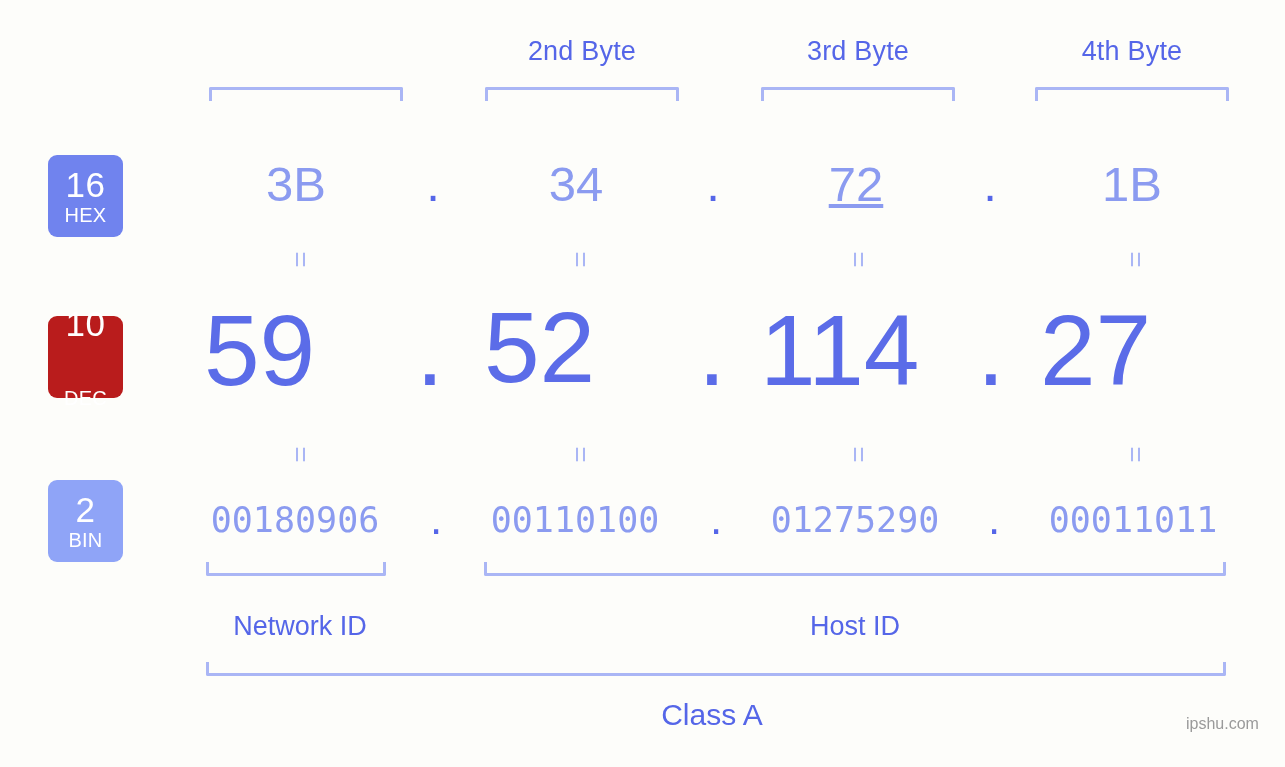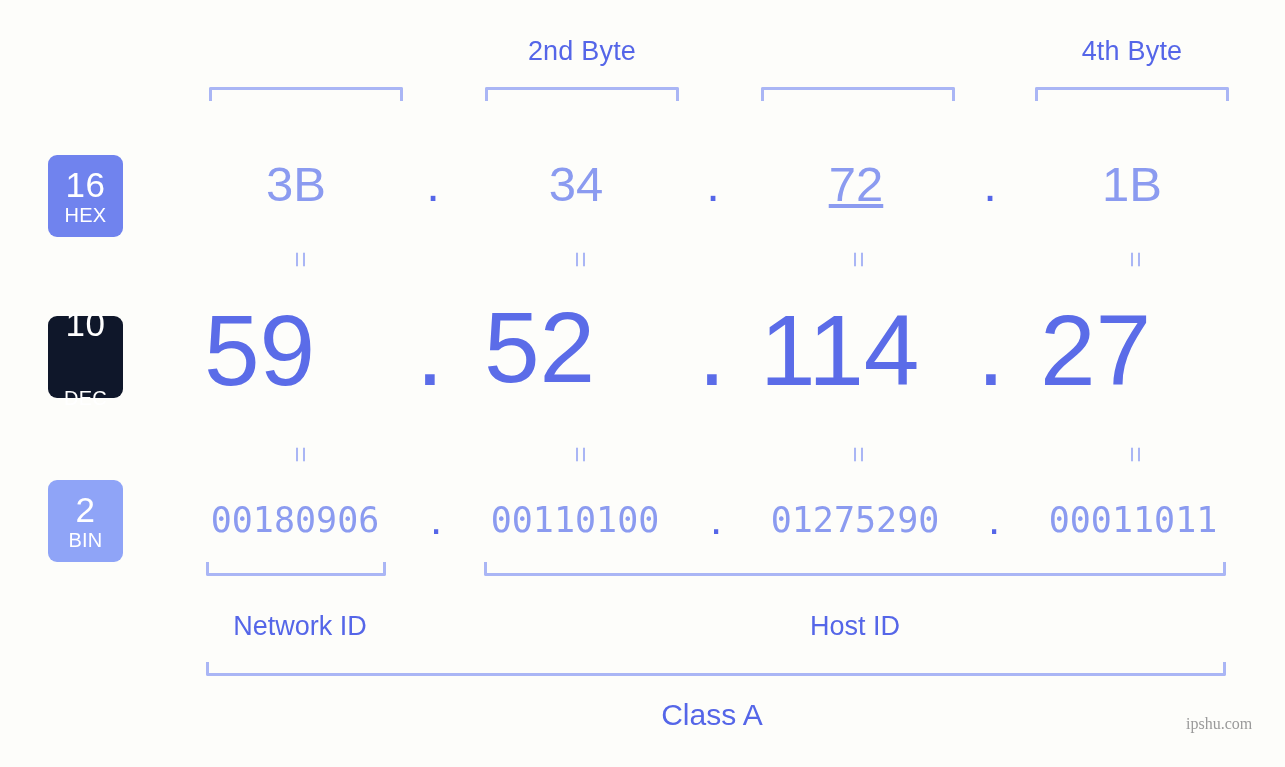--- a/index.html
+++ b/index.html
@@ -137,45 +137,46 @@
   }
   .class-label {
     font-size: 30px;
     color: #5566e8;
     text-align: center;
     white-space: nowrap;
   }
 
   
   .watermark {
-    font-family: Liberation Serif, serif;
+    font-family: Liberation Sans, sans-serif;
     font-size: 16px;
     color: #9a9a9a;
     white-space: nowrap;
   }
 </style>
 </head>
 <body>
 
 <div id="diagram">
 
   <div class="abs byte-label" style="left:486px; top:36px; width:192px;">2nd Byte</div>
+  <div class="abs byte-label" style="left:762px; top:36px; width:192px;">3rd Byte</div>
   <div class="abs byte-label" style="left:1036px; top:36px; width:192px;">4th Byte</div>
 
   <div class="abs bracket-down" style="left:209px; top:87px; width:194px;"></div>
   <div class="abs bracket-down" style="left:485px; top:87px; width:194px;"></div>
   <div class="abs bracket-down" style="left:761px; top:87px; width:194px;"></div>
   <div class="abs bracket-down" style="left:1035px; top:87px; width:194px;"></div>
 
   <div class="abs badge" style="left:48px; top:155px; background:#7083ee;">
     <span class="badge-num">16</span>
     <span class="badge-name">HEX</span>
   </div>
 
-  <div class="abs badge" style="left:48px; top:316px; background:#0f172a;gap:44px;">
+  <div class="abs badge" style="left:48px; top:316px; background:#b91c1c;gap:44px;">
     <span class="badge-num">10</span>
     <span class="badge-name">DEC</span>
   </div>
 
   <div class="abs badge" style="left:48px; top:480px; background:#8fa4f7;">
     <span class="badge-num">2</span>
     <span class="badge-name">BIN</span>
   </div>
 
   <div class="abs hex-val" style="left:200px; top:160px; width:192px;">3B</div>

